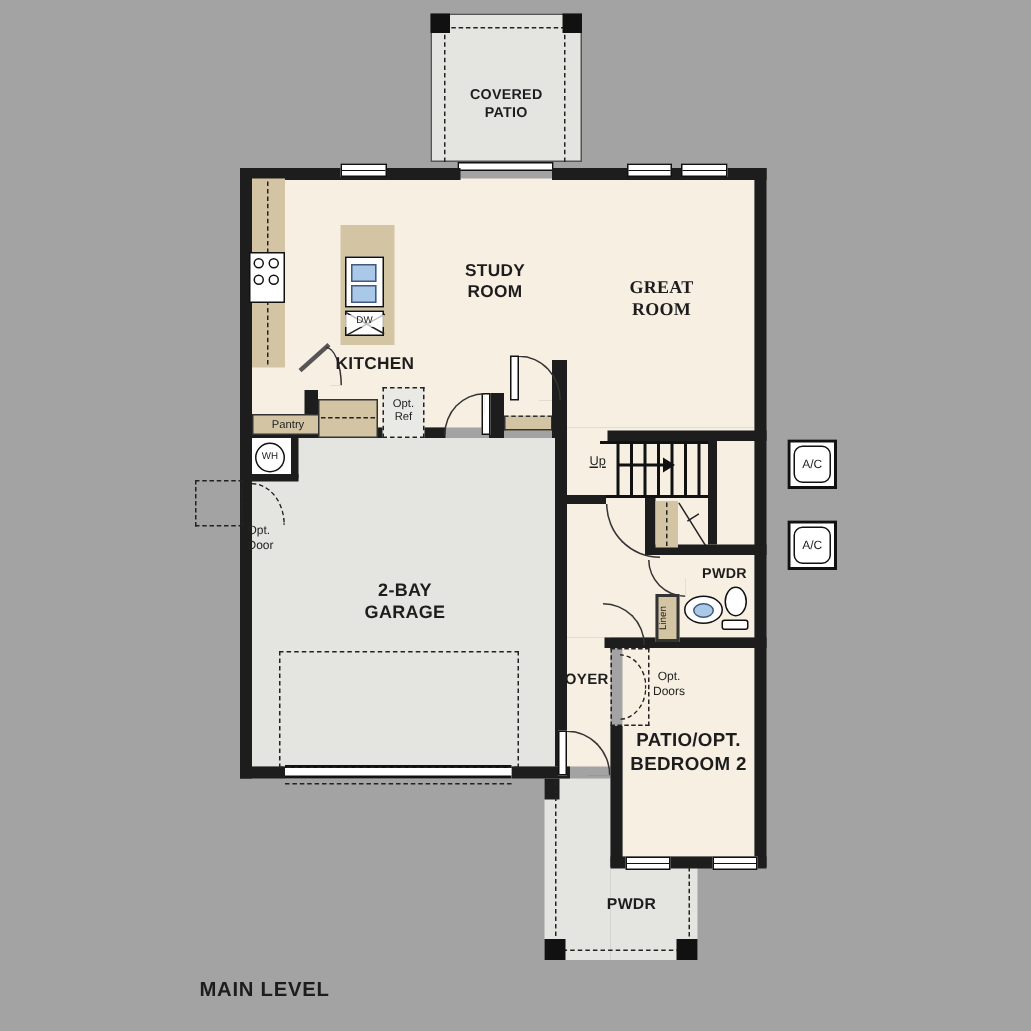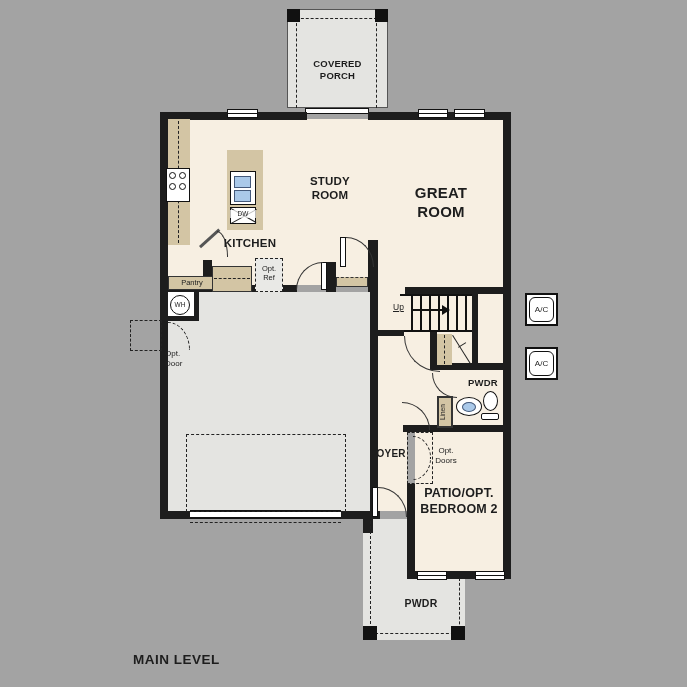--- a/index.html
+++ b/index.html
@@ -43,21 +43,21 @@
   <div class="abs cream" style="left:415px;top:432px;width:88px;height:139px;"></div>
   <div class="abs gray" style="left:168px;top:292px;width:202px;height:219px;"></div>
   <div class="abs gray" style="left:363px;top:519px;width:44px;height:121px;"></div>
   <div class="abs gray" style="left:407px;top:578px;width:58px;height:62px;"></div>
 
   <div class="abs" style="left:296px;top:18px;width:81px;height:90px;border-top:1.4px dashed #222;border-left:1.4px dashed #222;border-right:1.4px dashed #222;"></div>
   <div class="abs post" style="left:287px;top:9px;width:13px;height:13px;"></div>
   <div class="abs post" style="left:375px;top:9px;width:13px;height:13px;"></div>
   <div class="abs lbl" style="left:287px;top:58px;width:101px;font-size:9.5px;">
     <span style="display:block">COVERED</span>
-    <span style="display:block">PORCH</span>
+    <span style="display:block">PATIO</span>
   </div>
   <div class="abs" style="left:305px;top:108px;width:64px;height:6px;background:#fff;border:1px solid #111;"></div>
 
   <div class="abs wall" style="left:160px;top:112px;width:147px;height:8px;"></div>
   <div class="abs wall" style="left:368px;top:112px;width:143px;height:8px;"></div>
   <div class="abs wall" style="left:160px;top:112px;width:8px;height:407px;"></div>
   <div class="abs wall" style="left:503px;top:112px;width:8px;height:466px;"></div>
 
   <div class="abs wall" style="left:160px;top:285px;width:137px;height:7px;"></div>
   <div class="abs wall" style="left:326px;top:262px;width:10px;height:30px;"></div>
@@ -194,25 +194,29 @@
   </div>
   <div class="abs" style="left:525px;top:347px;width:33px;height:33px;border:2px solid #111;background:#fff;">
     <div class="abs" style="left:2px;top:2px;right:2px;bottom:2px;border:1px solid #111;border-radius:6px;"></div>
     <div style="font-size:8px;line-height:29px;text-align:center;">A/C</div>
   </div>
 
   <div class="abs lbl" style="left:280px;top:174px;width:100px;font-size:11.5px;">
     <span style="display:block">STUDY</span>
     <span style="display:block">ROOM</span>
   </div>
-  <div class="abs lbl" style="left:391px;top:184px;width:100px;font-size:15px;">
+  <div class="abs lbl" style="left:391px;top:184px;width:100px;font-size:12px;font-family:Liberation Serif, serif;">
     <span style="display:block">GREAT</span>
     <span style="display:block">ROOM</span>
   </div>
   <div class="abs lbl" style="left:200px;top:236px;width:100px;font-size:11.5px;">KITCHEN</div>
+  <div class="abs lbl" style="left:220px;top:386px;width:100px;font-size:12px;">
+    <span style="display:block">2-BAY</span>
+    <span style="display:block">GARAGE</span>
+  </div>
   <div class="abs lbl" style="left:407px;top:486px;width:104px;font-size:12.5px;">
     <span style="display:block">PATIO/OPT.</span>
     <span style="display:block">BEDROOM 2</span>
   </div>
 
   <div class="abs lbl" style="left:133px;top:652px;font-size:13.5px;text-align:left;letter-spacing:.5px;">MAIN LEVEL</div>
 
 </div>
 
 </body></html>

